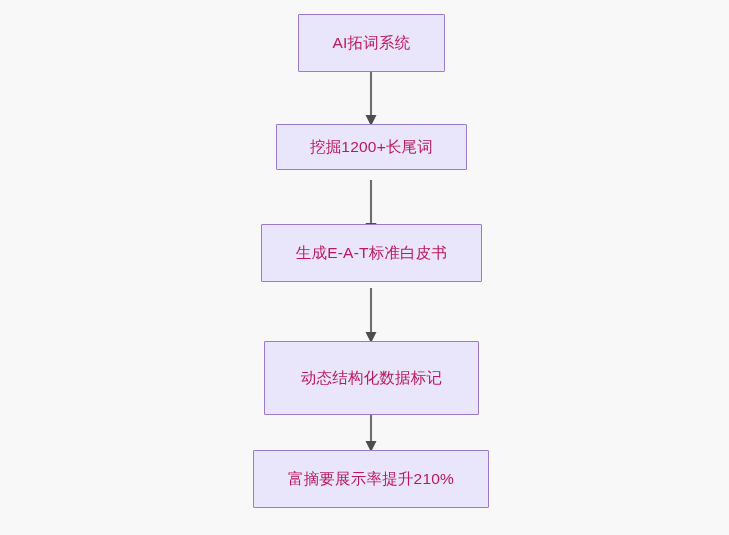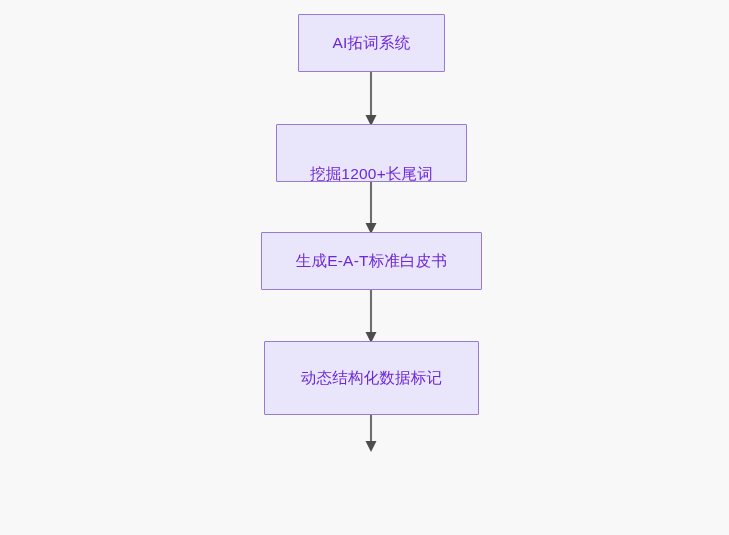--- a/index.html
+++ b/index.html
@@ -21,21 +21,21 @@
   }
   .node {
     position: absolute;
     box-sizing: border-box;
     background: #e9e5fb;
     border: 1.4px solid #9a79d1;
     border-radius: 1px;
     display: flex;
     align-items: center;
     justify-content: center;
-    color: #6d28d9;
+    color: #be185d;
     font-size: 15.5px;
     letter-spacing: 0.2px;
     white-space: nowrap;
   }
   .node-label {
     line-height: 1;
     display: block;
   }
   .connector {
     position: absolute;
@@ -73,26 +73,29 @@
 
   <svg class="connector" style="left:356px; top:397px;" width="30" height="57" viewBox="0 0 30 57">
     <line class="conn-line" x1="15" y1="0" x2="15" y2="47"></line>
     <polygon class="conn-head" points="15,55 9.5,44 20.5,44"></polygon>
   </svg>
 
   <div class="node" style="left:298px; top:14px; width:147px; height:58px;">
     <span class="node-label">AI拓词系统</span>
   </div>
 
-  <div class="node" style="left:276px; top:124px; width:191px; height:58px;align-items:flex-end;">
+  <div class="node" style="left:276px; top:124px; width:191px; height:46px;">
     <span class="node-label">挖掘1200+长尾词</span>
   </div>
 
-  <div class="node" style="left:261px; top:232px; width:221px; height:58px;">
+  <div class="node" style="left:261px; top:224px; width:221px; height:58px;">
     <span class="node-label">生成E-A-T标准白皮书</span>
   </div>
 
   <div class="node" style="left:264px; top:341px; width:215px; height:74px;">
     <span class="node-label">动态结构化数据标记</span>
   </div>
 
+  <div class="node" style="left:253px; top:450px; width:236px; height:58px;">
+    <span class="node-label">富摘要展示率提升210%</span>
+  </div>
 
 </div>
 
 </body></html>

